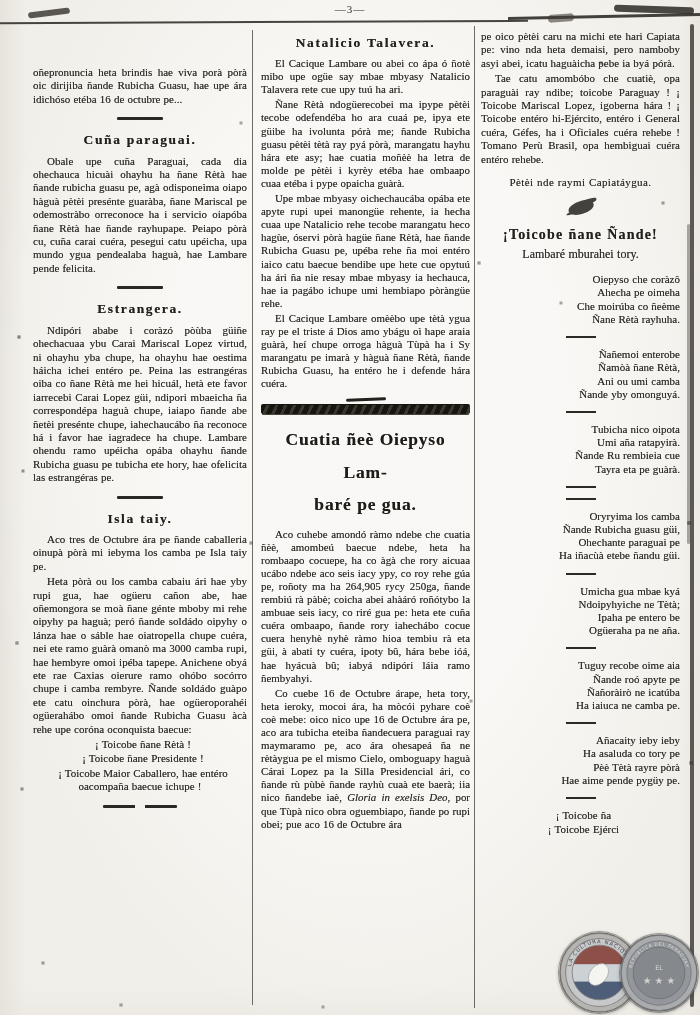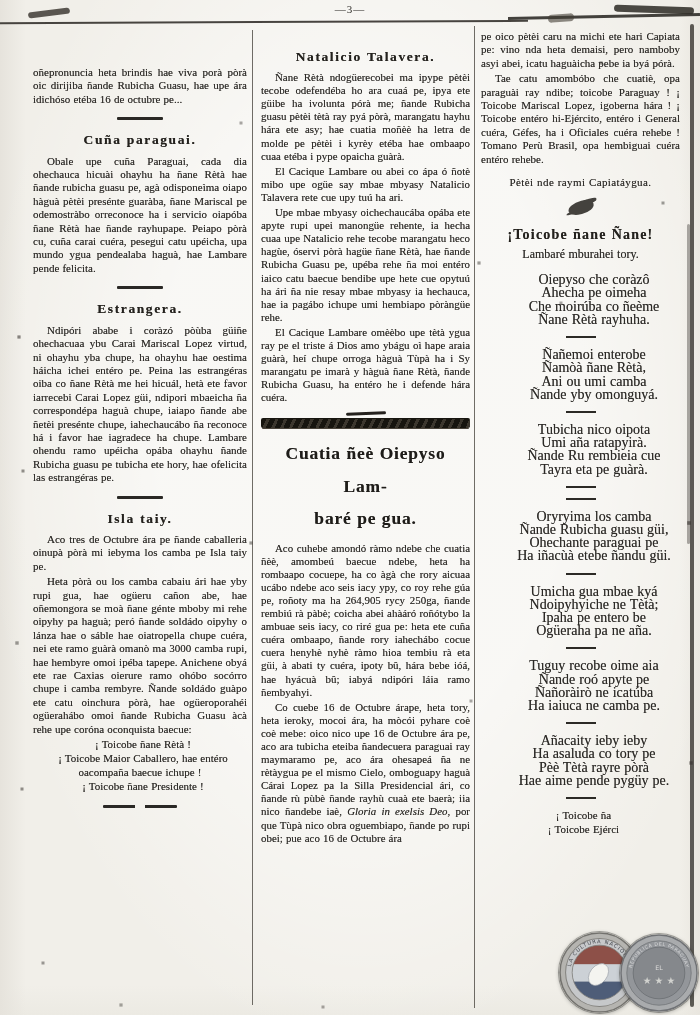--- a/index.html
+++ b/index.html
@@ -28,21 +28,21 @@
   .viva{margin:0 0 1px;text-indent:6px;text-align:center;}
   .sig{text-align:center;margin:10px 0 12px;letter-spacing:.4px;text-indent:0;}
   .flourish{width:26px;height:13px;background:#26231f;margin:8px auto 2px;border-radius:60% 40% 55% 45%;
     transform:rotate(-14deg);opacity:.85;box-shadow:8px -4px 0 -4px #26231f,-8px 3px 0 -5px #26231f;}
   .squiggle{width:40px;height:3px;background:#25221e;margin:8px auto 3px;border-radius:2px;transform:rotate(-2deg);}
   .ornate-rule{height:9px;margin:0 0 2px;border-radius:2px;
     background:repeating-linear-gradient(115deg,#17150f 0 5px,#3c372e 5px 8px);
     border-top:1px solid #17150f;box-shadow:0 2px 0 -1px #4a443a;}
   .poem-heading{font-size:14px;font-weight:bold;text-align:center;letter-spacing:1.2px;margin:14px 0 6px;color:#23211d;}
   .poem-subtitle{text-align:center;font-size:12px;margin:0 0 12px;text-indent:0;}
-  .stanza{white-space:pre-line;text-align:center;padding-left:27px;margin:0 0 2px;font-size:14px;line-height:13.2px;}
+  .stanza{white-space:pre-line;text-align:right;padding-left:27px;margin:0 0 2px;font-size:11px;line-height:13.2px;}
   .ital{font-style:italic;}
   
   .page-number{position:absolute;left:0;right:0;top:3px;text-align:center;font-size:11px;letter-spacing:1px;color:#2e2c28;}
   .top-rule{position:absolute;left:0;top:21px;width:528px;height:2px;background:#34312c;transform:rotate(-.25deg);opacity:.9;}
   .top-rule2{position:absolute;left:508px;top:15px;width:192px;height:3px;background:#302d29;transform:rotate(-1.2deg);opacity:.9;}
   .vrule{position:absolute;width:1px;background:#4c4842;opacity:.8;}
   .v1{left:252px;top:30px;height:975px;}
   .v2{left:474px;top:26px;height:982px;}
   .edge-strip{position:absolute;right:6px;top:24px;bottom:8px;width:4px;background:#37342f;opacity:.8;border-radius:2px;}
   .edge-strip::before{content:"";position:absolute;left:-3px;top:200px;width:3px;height:320px;background:#37342f;opacity:.5;border-radius:2px;}
@@ -88,47 +88,47 @@
     <div class="sec-div"></div>
 
     <h2 class="sec-heading">Estrangera.</h2>
     <p class="para">Ndipóri ababe i coràzó pòùba güiñe ohechacuaa ybu Carai Mariscal Lopez virtud, ni ohayhu yba chupe, ha ohayhu hae oestima háicha ichei entéro pe. Peina las estrangéras oiba co ñane Rètà me hei hicuál, hetà ete favor iarrecebi Carai Lopez güi, ndipori mbaeicha ña correspondépa haguà chupe, iaiapo ñande abe ñetèi presénte chupe, iahechaucábo ña reconoce há i favor hae iagradece ha chupe. Lambare ohendu ramo upéicha opába ohayhu ñande Rubicha guasu pe tubicha ete hory, hae ofelicita las estrangéras pe.</p>
     <div class="sec-div"></div>
 
     <h2 class="sec-heading">Isla taiy.</h2>
     <p class="para">Aco tres de Octubre ára pe ñande caballeria oinupà pòrà mi iebyma los camba pe Isla taiy pe.</p>
     <p class="para">Heta pòrà ou los camba cabaiu ári hae yby rupi gua, hae ogüeru cañon abe, hae oñemongora se moà ñane génte mboby mi rehe oipyhy pa haguà; peró ñande soldádo oipyhy o lánza hae o sáble hae oiatropella chupe cuéra, nei ete ramo guàrà omanò ma 3000 camba rupi, hae hembyre omoi ipéba tapepe. Anichene obyá ete rae Caxias oierure ramo ohóbo socórro chupe i camba rembyre. Ñande soldádo guàpo ete catu oinchura pòrà, hae ogüeroporahéi ogüerahábo omoi ñande Rubicha Guasu àcà rehe upe coróna oconquista baecue:</p>
     <p class="viva">¡ Toicobe ñane Rètà !</p>
+    <p class="viva">¡ Toicobe ñane Presidente !</p>
     <p class="viva">¡ Toicobe Maior Caballero, hae entéro oacompaña baecue ichupe !</p>
-    <p class="viva">¡ Toicobe ñane Presidente !</p>
     <div class="sec-div double"></div>
   </section>
 
   <section class="col col-mid">
-    <h2 class="sec-heading" style="margin-top:16px">Natalicio Talavera.</h2>
+    <h2 class="sec-heading" style="margin-top:2px">Natalicio Talavera.</h2>
+    <p class="para">El Cacique Lambare ou abei co ápa ó ñotè mibo upe ogüe say mbae mbyasy Natalicio Talavera rete cue upy tuú ha ari.</p>
     <p class="para">Ñane Rètà ndogüerecobei ma ipype pètèi tecobe odefendéba ho ara cuaá pe, ipya ete güibe ha ivolunta pórà me; ñande Rubicha guasu pètèi tètà ray pyá pòrà, marangatu hayhu hára ete asy; hae cuatia moñèè ha letra de molde pe pètèi i kyrèy etéba hae ombaapo cuaa etéba i pype opaicha guàrà.</p>
-    <p class="para">El Cacique Lambare ou abei co ápa ó ñotè mibo upe ogüe say mbae mbyasy Natalicio Talavera rete cue upy tuú ha ari.</p>
     <p class="para">Upe mbae mbyasy oichechaucába opába ete apyte rupi upei manongüe rehente, ia hecha cuaa upe Natalicio rehe tecobe marangatu heco hagùe, óservi pòrà hagüe ñane Rètà, hae ñande Rubicha Guasu pe, upéba rehe ña moi entéro iaico catu baecue bendibe upe hete cue opytuú ha ári ña nie resay mbae mbyasy ia hechauca, hae ia pagábo ichupe umi hembiapo pòràngüe rehe.</p>
     <p class="para">El Cacique Lambare omèèbo upe tètà ygua ray pe el triste á Dios amo ybágu oì hape araia guàrà, heí chupe orroga hàguà Tùpà ha i Sy marangatu pe imarà y hàguà ñane Rètà, ñande Rubicha Guasu, ha entéro he i defende hára cuéra.</p>
     <div class="squiggle"></div>
     <div class="ornate-rule"></div>
 
     <h1 class="big-heading">Cuatia ñeè Oiepyso Lam-
 baré pe gua.</h1>
     <p class="para">Aco cuhebe amondó ràmo ndebe che cuatia ñèè, amombeú baecue ndebe, heta ha rombaapo cocuepe, ha co àgà che rory aicuaa ucábo ndebe aco seis iacy ypy, co roy rehe gúa pe, roñoty ma ha 264,905 rycy 250ga, ñande rembiú rà pàbè; coicha abei ahàáró roñótybo la ambuae seis iacy, co riré gua pe: heta ete cuña cuéra ombaapo, ñande rory iahechábo cocue cuera henyhè nyhè ràmo hioa tembiu rà eta güi, à abati ty cuéra, ipoty bû, hára bebe ióá, hae hyácuà bû; iabyá ndipóri láia ramo ñembyahyi.</p>
     <p class="para"><span>Co cuebe 16 de Octubre árape, heta tory, heta ieroky, mocoi ára, ha mòcói pyhare coè coè mebe: oico nico upe 16 de Octubre ára pe, aco ara tubicha eteiba ñandecuera paraguai ray maymaramo pe, aco ára ohesapeá ña ne rètàygua pe el mismo Cielo, omboguapy haguà Cárai Lopez pa la Silla Presidencial ári, co ñande rù pùbè ñande rayhù cuaà ete baerà; iia nico ñandebe iaè, </span><span class="ital">Gloria in exelsis Deo</span><span>, por que Tùpà nico obra oguembiapo, ñande po rupi obei; pue aco 16 de Octubre ára</span></p>
   </section>
 
   <section class="col col-right">
     <p class="para no-indent">pe oico pètèi caru na michi ete hari Capiata pe: vino nda heta demaisi, pero namboby asyi abei, icatu haguàicha pebe ia byá pórà.</p>
     <p class="para">Tae catu amombóbo che cuatiè, opa paraguài ray ndibe; toicobe Paraguay ! ¡ Toicobe Mariscal Lopez, igoberna hára ! ¡ Toicobe entéro hi-Ejército, entéro i General cuéra, Géfes, ha i Oficiales cuéra rehebe ! Tomano Perù Brasil, opa hembiguai cuéra entéro rehebe.</p>
     <p class="sig">Pètèi nde raymi Capiatáygua.</p>
     <div class="flourish"></div>
 
-    <h2 class="poem-heading">¡Toicobe ñane Ñane!</h2>
+    <h2 class="poem-heading">¡Toicobe ñane Ñande!</h2>
     <p class="poem-subtitle">Lambaré mburahei tory.</p>
 
     <p class="stanza">Oiepyso che coràzô
 Ahecha pe oimeha
 Che moirúba co ñeème
 Ñane Rètà rayhuha.</p>
     <div class="pdiv"></div>
     <p class="stanza">Ñañemoi enterobe
 Ñamòà ñane Rètà,
 Ani ou umi camba

